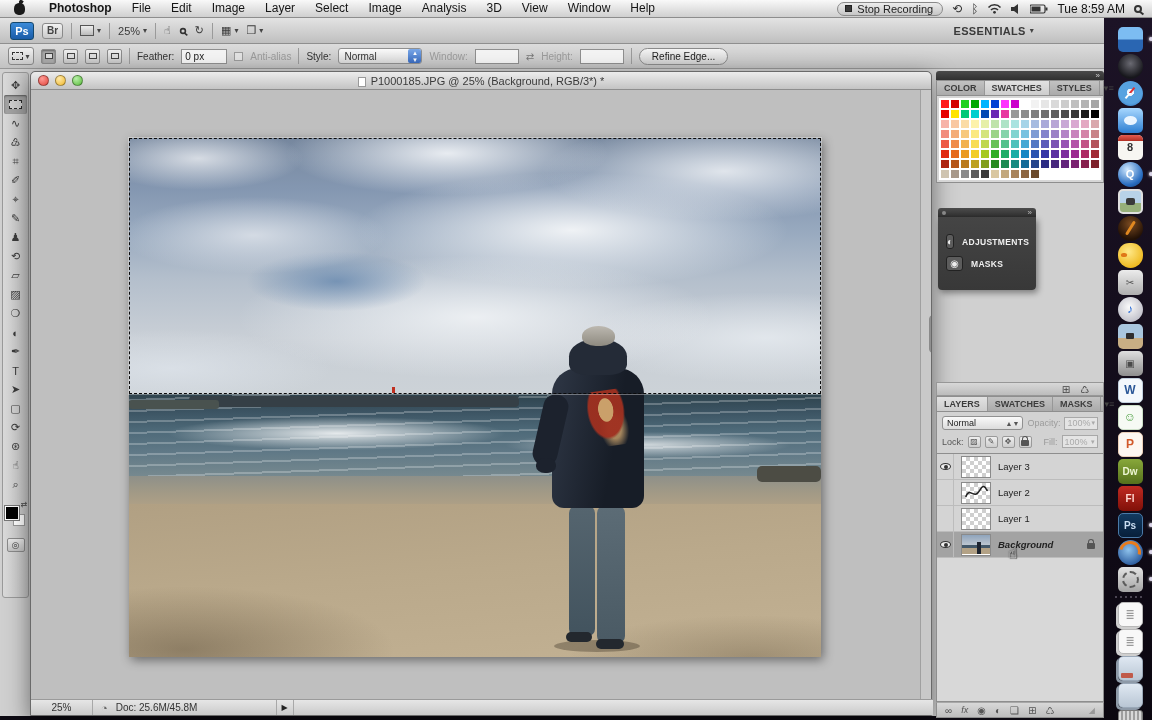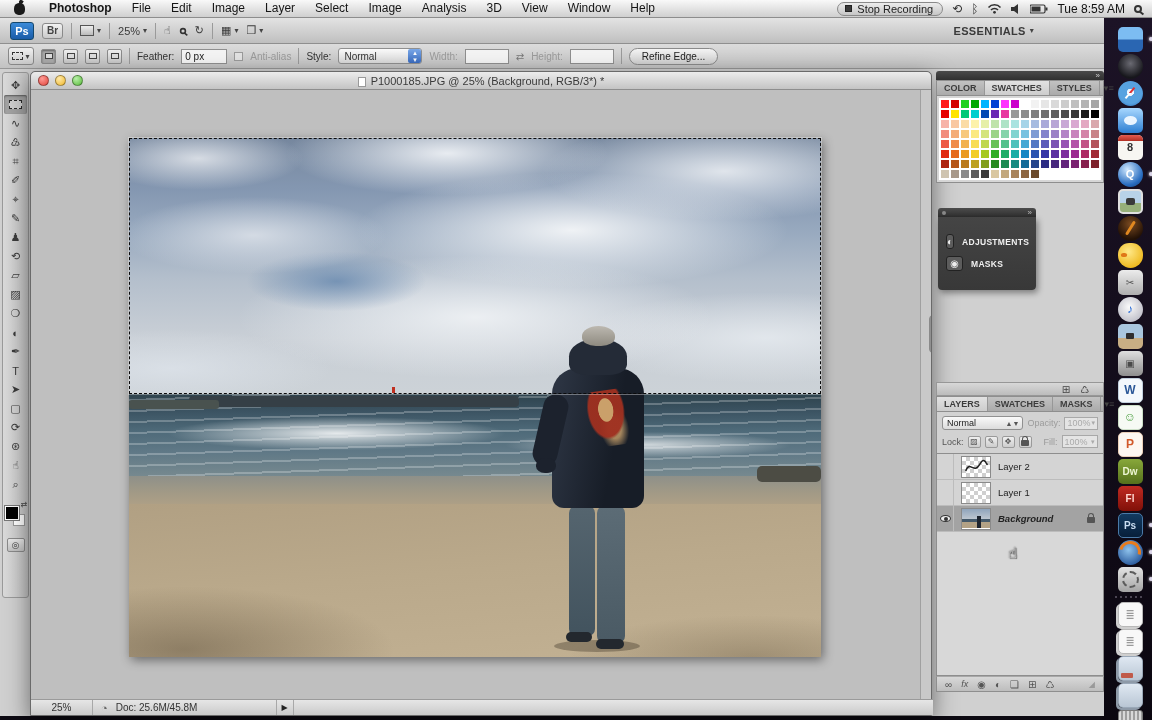--- a/index.html
+++ b/index.html
@@ -448,21 +448,21 @@
       <span class="opt-label dim">Anti-alias</span>
       <span class="vsep"></span>
       <span class="opt-label">Style:</span>
       <span id="style-select">
           <span>Normal</span>
           <span class="stepbtn">
             <span>▴</span>
             <span>▾</span>
           </span>
         </span>
-      <span class="opt-label dim">Width:</span>
+      <span class="opt-label dim">Window:</span>
       <input class="opt-field" style="width: 44px;">
       <span class="swap-ic">⇄</span>
       <span class="opt-label dim">Height:</span>
       <input class="opt-field" style="width: 44px;">
       <span class="vsep"></span>
       <span id="refine-btn">Refine Edge...</span>
     </div>
 
     <div id="toolbar">
       <div id="tools" style="display:flex;flex-direction:column;align-items:center">
@@ -742,20 +742,27 @@
               </span>
             <span class="dim-label" style="margin-left:8px">Fill:</span>
             <span class="pct-box">
                 <span>100%</span>
                 <span style="font-size:7px">▾</span>
               </span>
           </div>
         </div>
         <div id="layers-list">
             <div class="layer-row">
+              <div class="eyebox">
+                <div class="eye"></div>
+              </div>
+              <div class="thumb checker"></div>
+              <div class="lname">Layer 3</div>
+            </div>
+            <div class="layer-row">
               <div class="eyebox"></div>
               <div class="thumb scribble">
                 <svg viewBox="0 0 30 22">
                   <path d="M4 15 C8 3,13 19,19 8 S27 12,27 7" stroke="#222" stroke-width="1.6" fill="none"></path>
                 </svg>
               </div>
               <div class="lname">Layer 2</div>
             </div>
             <div class="layer-row">
               <div class="eyebox"></div>

